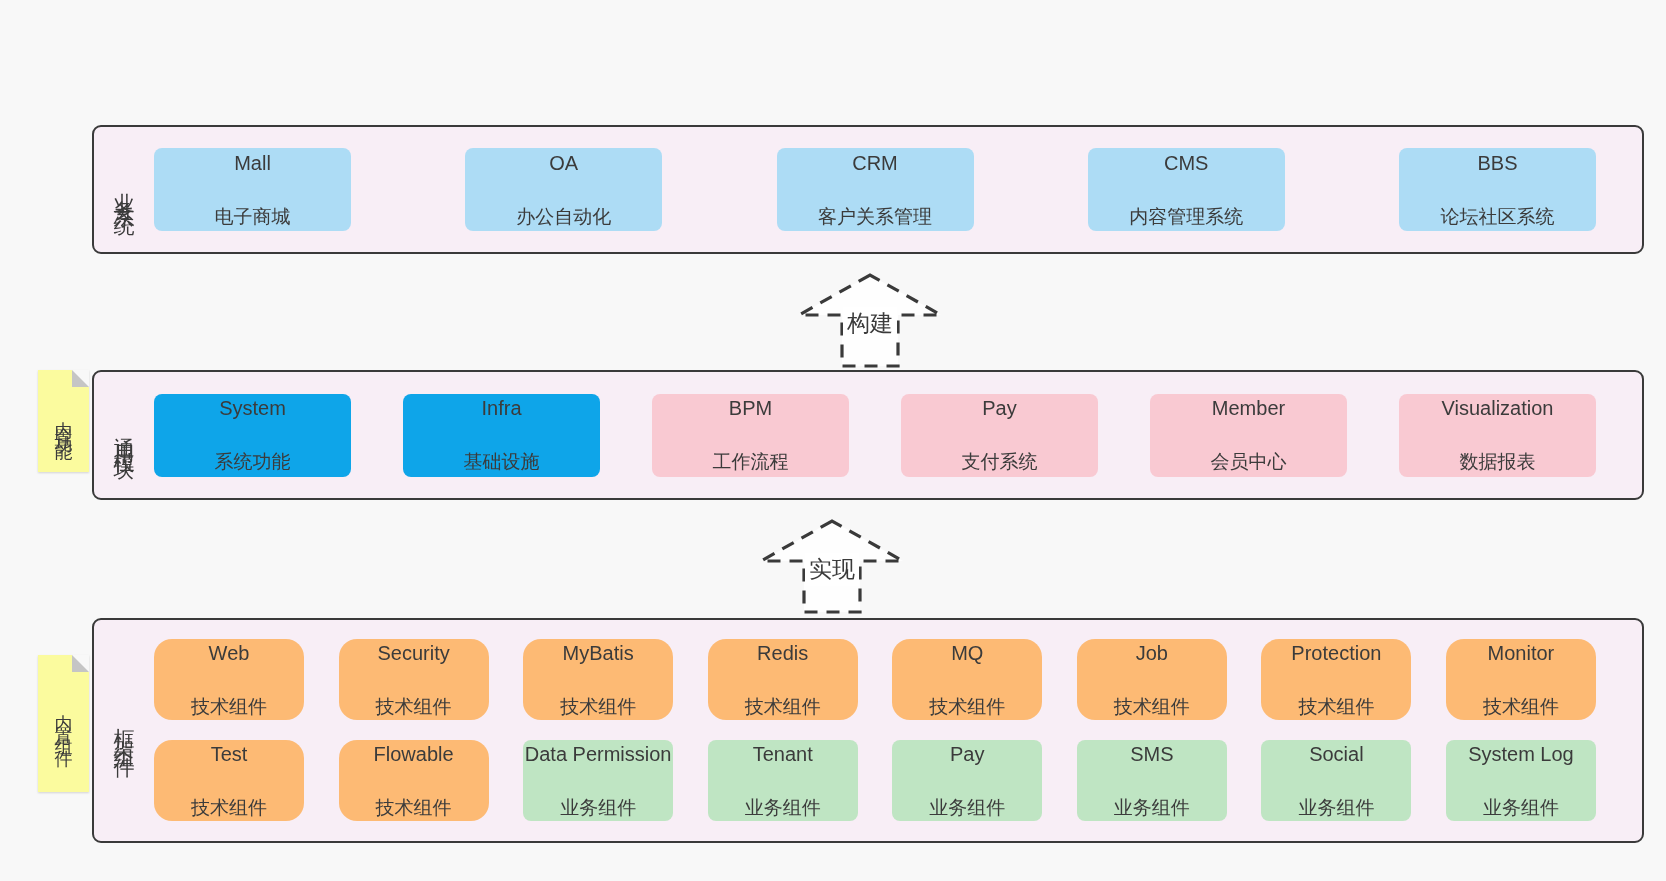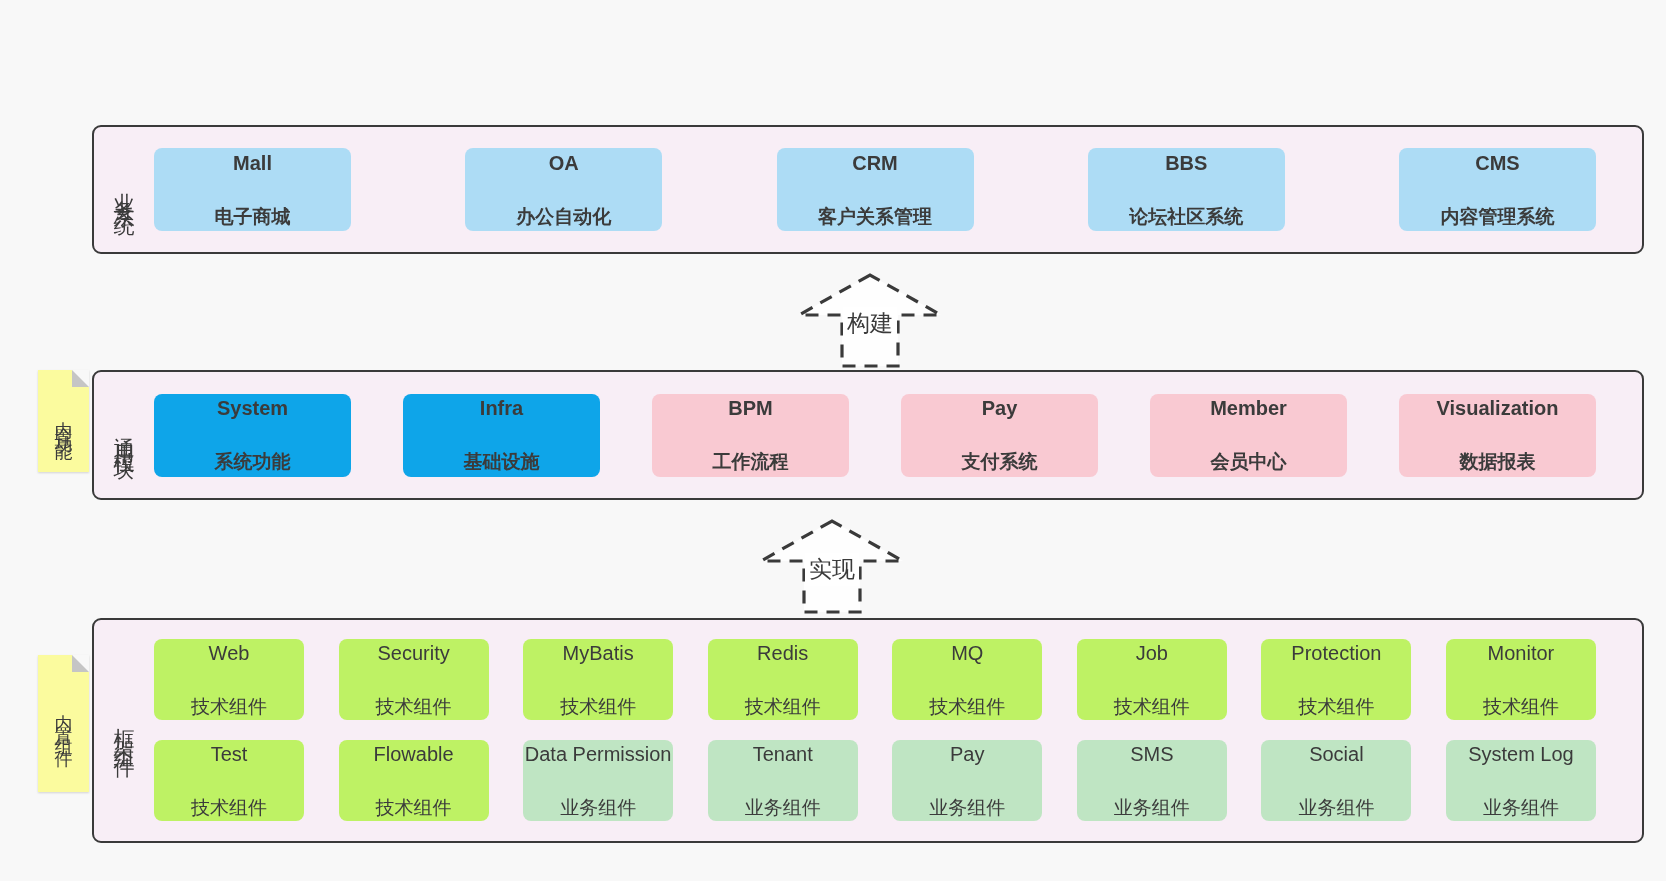--- a/index.html
+++ b/index.html
@@ -17,41 +17,41 @@
   }
   .band-label {
     position:absolute; left:0; top:0; bottom:0; width:60px;
     display:flex; align-items:center; justify-content:center;
     writing-mode:vertical-rl; text-orientation:upright;
     font-size:21px; letter-spacing:7px; color:#3b3b3b;
   }
   .band3 .band-label { letter-spacing:10px; }
   .row {
     position:absolute; left:60px; right:46px; top:0; bottom:0;
-    display:flex; align-items:center; justify-content:space-between;font-weight:bold;
+    display:flex; align-items:center; justify-content:space-between;
   }
   .rows {
     position:absolute; left:60px; right:46px; top:19px; bottom:20px;
     display:flex; flex-direction:column; justify-content:space-between;
   }
   .row-inner { display:flex; justify-content:space-between; }
   
   .box {
     height:83px; border-radius:8px;
     display:flex; flex-direction:column; align-items:center; justify-content:center;
     text-align:center; line-height:26px;
   }
   .cols6 .box { width:197px; }
   .row-inner .box { width:150px; height:81px; }
   .box-name { font-size:20px; }
   .box-desc { font-size:19px;margin-top:28px; }
   .blue  { background:#addcf5; }
   .red   { background:#0ea5e9; }
   .pink  { background:#f9c9d2; }
-  .green { background:#bef264; }
+  .green { background:#fdba74;border-radius:18px; }
   .green-light { background:#bfe5c3; }
   
   .note {
     position:absolute; left:38px; width:51px;
     background:#fbfb9e;
     display:flex; align-items:center; justify-content:center;
     box-shadow:0 1px 2px rgba(0,0,0,0.15);
   }
   .note-fold {
     position:absolute; top:0; right:0; width:0; height:0;
@@ -86,26 +86,26 @@
       </div>
       <div class="box blue">
         <div class="box-name">OA</div>
         <div class="box-desc">办公自动化</div>
       </div>
       <div class="box blue">
         <div class="box-name">CRM</div>
         <div class="box-desc">客户关系管理</div>
       </div>
       <div class="box blue">
+        <div class="box-name">CMS</div>
+        <div class="box-desc">内容管理系统</div>
+      </div>
+      <div class="box blue">
         <div class="box-name">BBS</div>
         <div class="box-desc">论坛社区系统</div>
-      </div>
-      <div class="box blue">
-        <div class="box-name">CMS</div>
-        <div class="box-desc">内容管理系统</div>
       </div>
     </div>
   </section>
 
   <div class="arrow" style="left:796px; top:273px;">
     <span>
       <svg width="148" height="95" viewBox="0 0 148 95">
         <polygon points="74,2 3,42 46,42 46,93 102,93 102,42 145,42" fill="#fefefe" stroke="#3a3a3a" stroke-width="3.2" stroke-dasharray="13 9" stroke-linejoin="miter"></polygon>
       </svg>
     </span>

